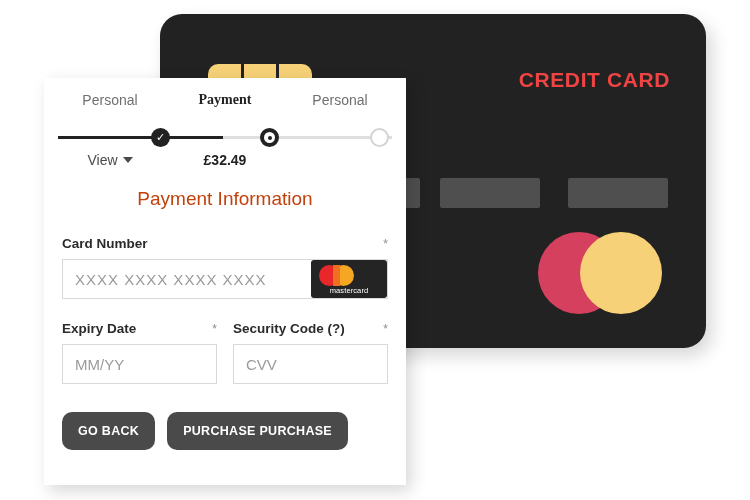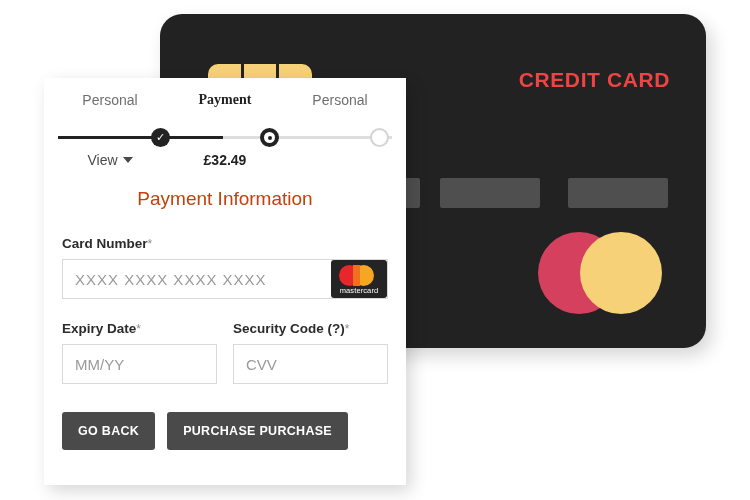--- a/index.html
+++ b/index.html
@@ -209,21 +209,21 @@
     font-size: 19px;
     color: #c2410c;
     margin-top: 18px;
   }
 
   
   .field-block { padding: 0 18px; }
   #card-number-block { margin-top: 26px; }
   .field-label-row {
     display: flex;
-    justify-content: flex-start;
+    justify-content: space-between;
     align-items: baseline;
   }
   .field-label {
     font-size: 13.5px;
     font-weight: bold;
     color: #2b2b2b;
   }
   .req-star {
     font-size: 12px;
     color: #8d8d8d;
@@ -244,21 +244,21 @@
   .text-input::placeholder { color: #9a9a9a; }
 
   #card-number-wrap { position: relative; }
   #card-number-input { padding-right: 62px; letter-spacing: 1px; }
 
   
   #mc-badge {
     position: absolute;
     right: 1px;
     top: 9px;
-    width: 56px;
+    width: 76px;
     height: 38px;
     background: #242424;
     border-radius: 3px;
     overflow: hidden;
   }
   #mc-badge .b-red, #mc-badge .b-yellow {
     position: absolute;
     top: 5px;
     width: 21px;
     height: 21px;
@@ -294,21 +294,21 @@
   #button-row {
     display: flex;
     gap: 12px;
     padding: 0 18px;
     margin-top: 28px;
   }
   .btn {
     background: #4a4a4a;
     color: #ffffff;
     border: none;
-    border-radius: 3px;
+    border-radius: 10px;
     height: 38px;
     padding: 0 16px;
     font-family: "Liberation Sans", sans-serif;
     font-size: 12.5px;
     font-weight: bold;
     letter-spacing: 0.3px;
     cursor: pointer;
   }
 </style>
 </head>

